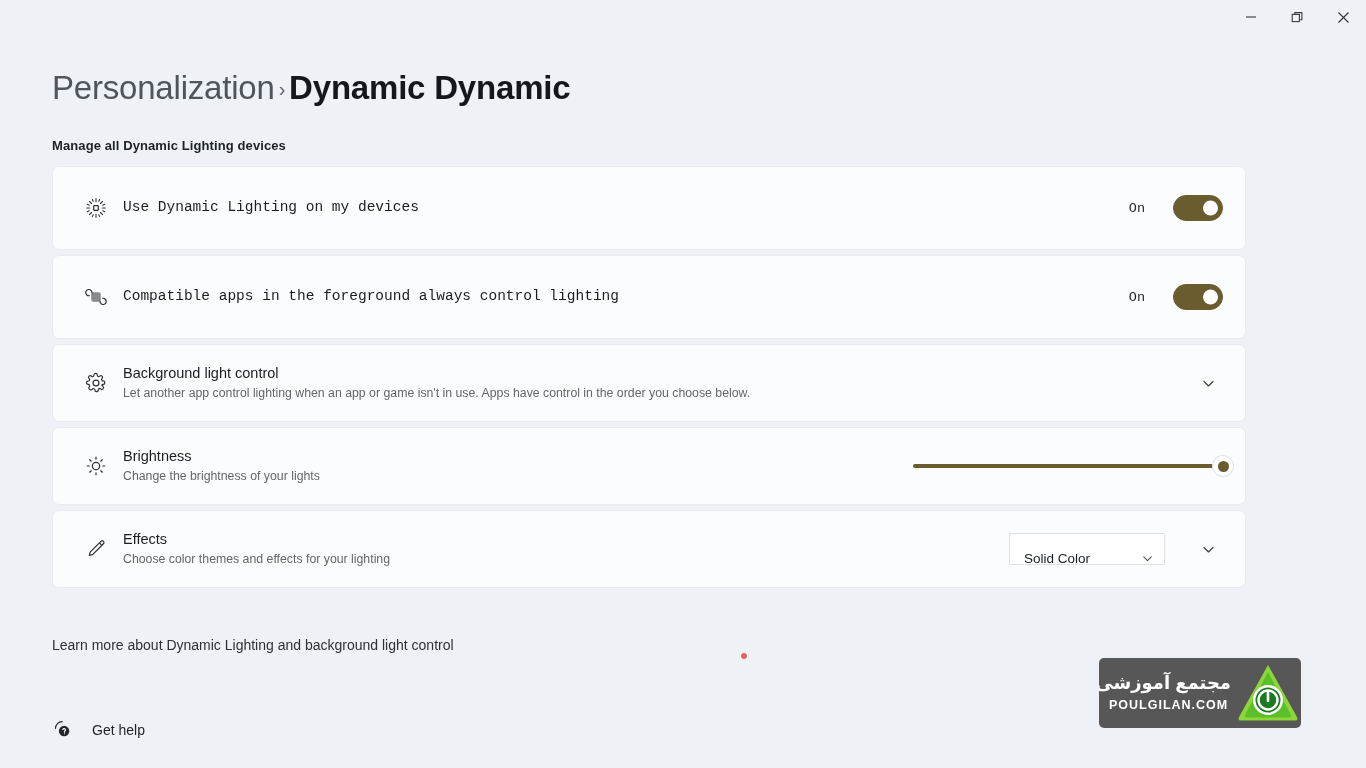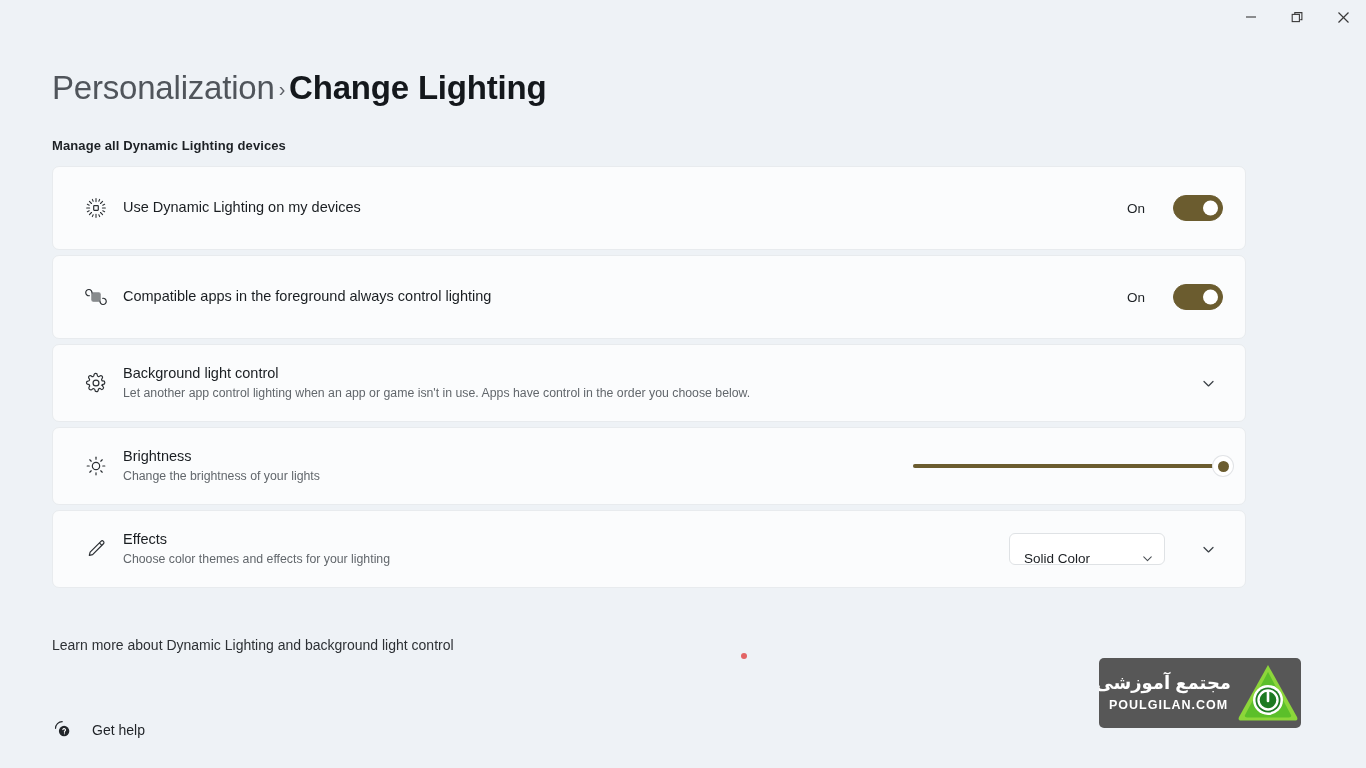--- a/index.html
+++ b/index.html
@@ -96,21 +96,21 @@
     background: #fbfcfd;
     border: 1px solid #e8ebee;
     border-radius: 7px;
     display: flex;
     align-items: center;
     padding: 0 22px 0 20px;
     position: relative;
   }
   .card + .card { margin-top: 5px; justify-content: flex-end; }
 
-  .card.h1line { height: 84px; }
+  .card.h1line { height: 84px; font-family: Liberation Mono, monospace; }
   .card.h2line { height: 78px; }
 
   .card-icon {
     width: 46px;
     min-width: 46px;
     display: flex;
     align-items: center;
     justify-content: center;
     color: #2b2f33;
   }
@@ -227,21 +227,21 @@
     border-radius: 50%;
     background: #6b5c2f;
   }
 
   
   .dropdown {
     height: 32px;
     min-width: 156px;
     background: #ffffff;
     border: 1px solid #dfe2e5;
-    border-radius: 6px;
+    border-radius: 1px;
     display: flex;
     align-items: center;
     justify-content: space-between;
     padding: 18px 10px 0 14px;
     font-size: 13.5px;
     color: #1a1e22;
     cursor: pointer;
     flex: none;
   }
   .dropdown .dd-chev {
@@ -363,21 +363,21 @@
           <line x1="1.5" y1="1.5" x2="11.5" y2="11.5" stroke="currentColor" stroke-width="1.15"></line>
           <line x1="11.5" y1="1.5" x2="1.5" y2="11.5" stroke="currentColor" stroke-width="1.15"></line>
         </svg>
       </div>
     </div>
   </div>
 
   <div class="breadcrumb">
     <span class="crumb-parent">Personalization</span>
     <span class="crumb-sep">›</span>
-    <span class="crumb-current">Change Lighting</span>
+    <span class="crumb-current">Dynamic Dynamic</span>
   </div>
 
   <div class="section-title">Manage all Dynamic Lighting devices</div>
 
   <div class="cards">
 
     <div class="card h1line">
       <div class="card-icon">
         <svg width="22" height="22" viewBox="0 0 24 24" fill="none" stroke="currentColor" stroke-width="1.3" stroke-linecap="round">
           <rect x="9.5" y="9.5" width="5" height="5" rx="0.6"></rect>

